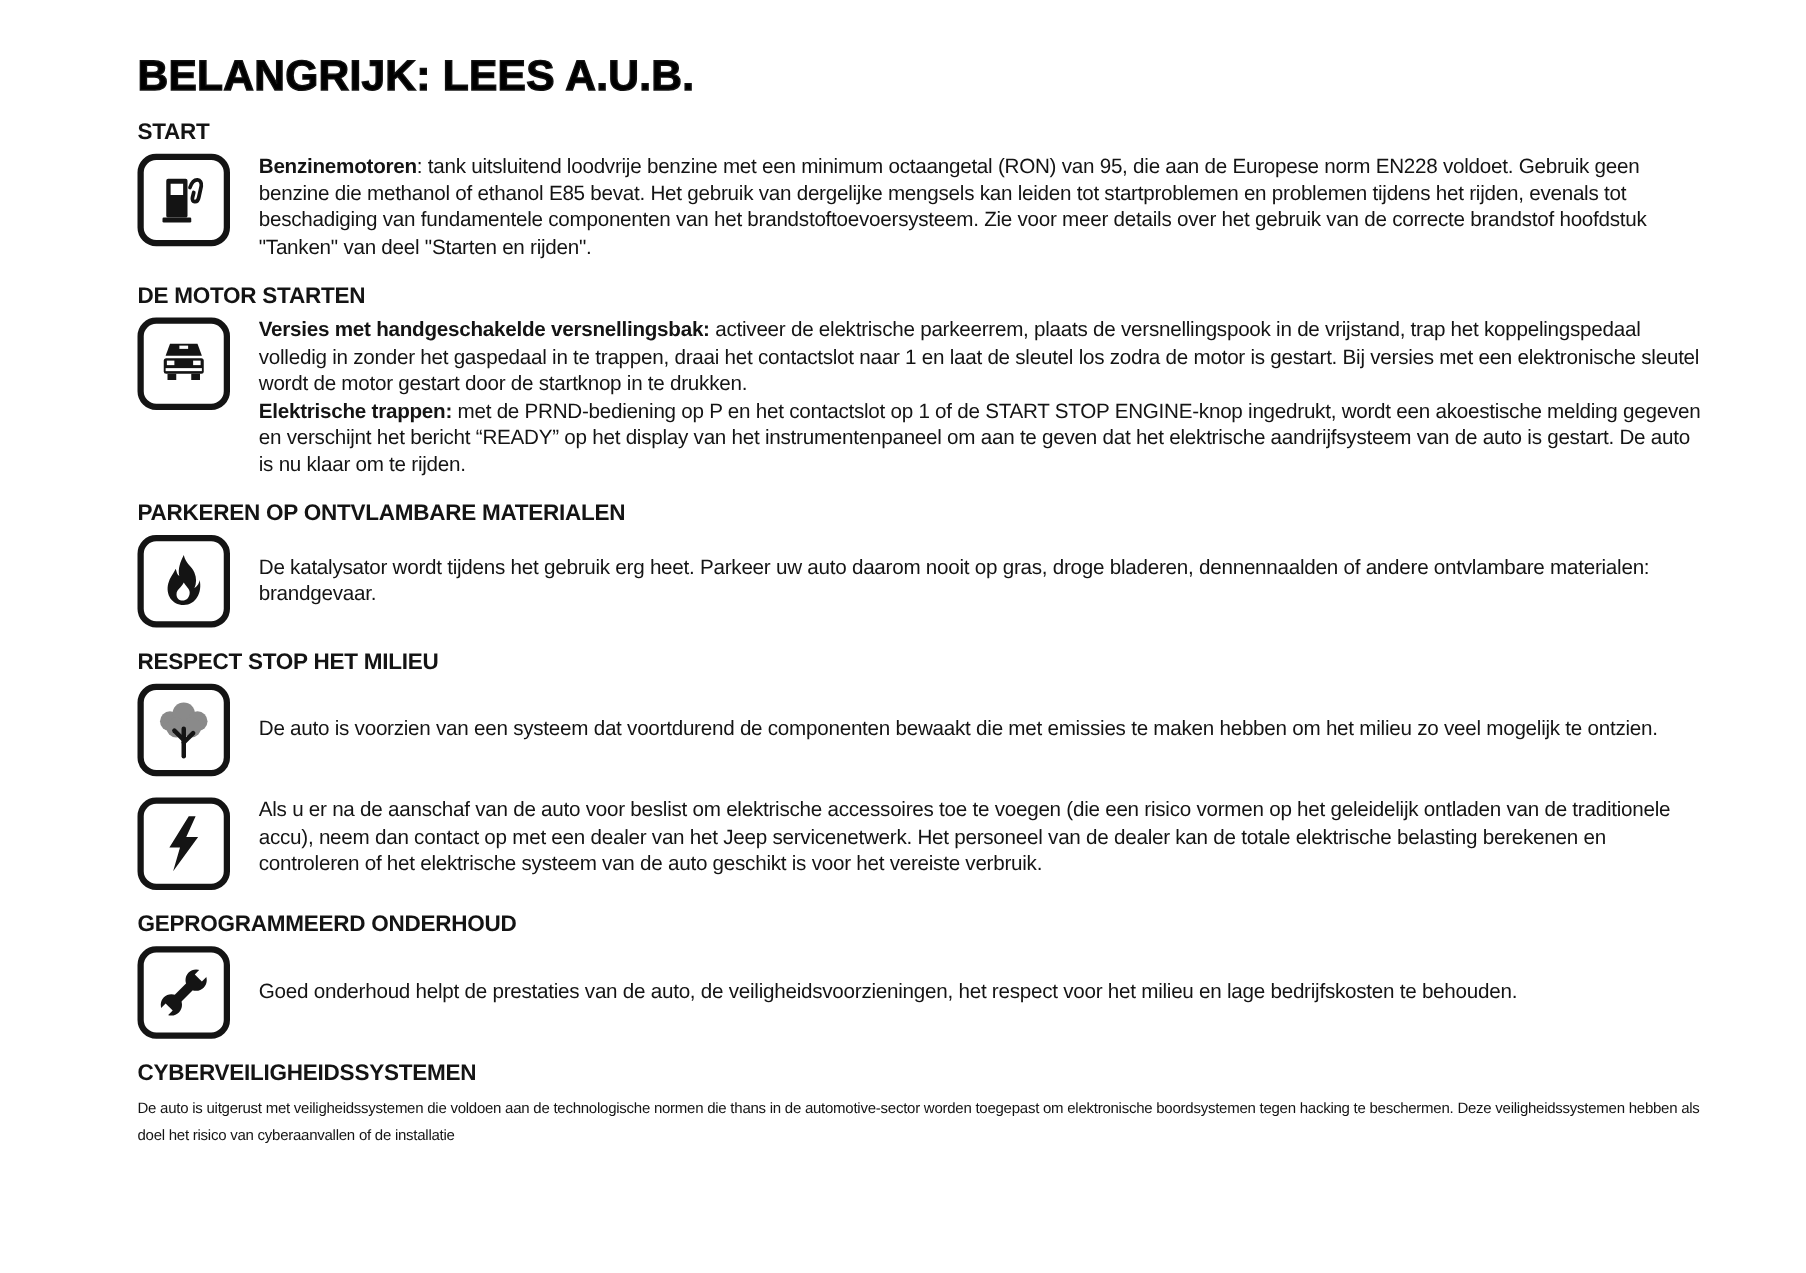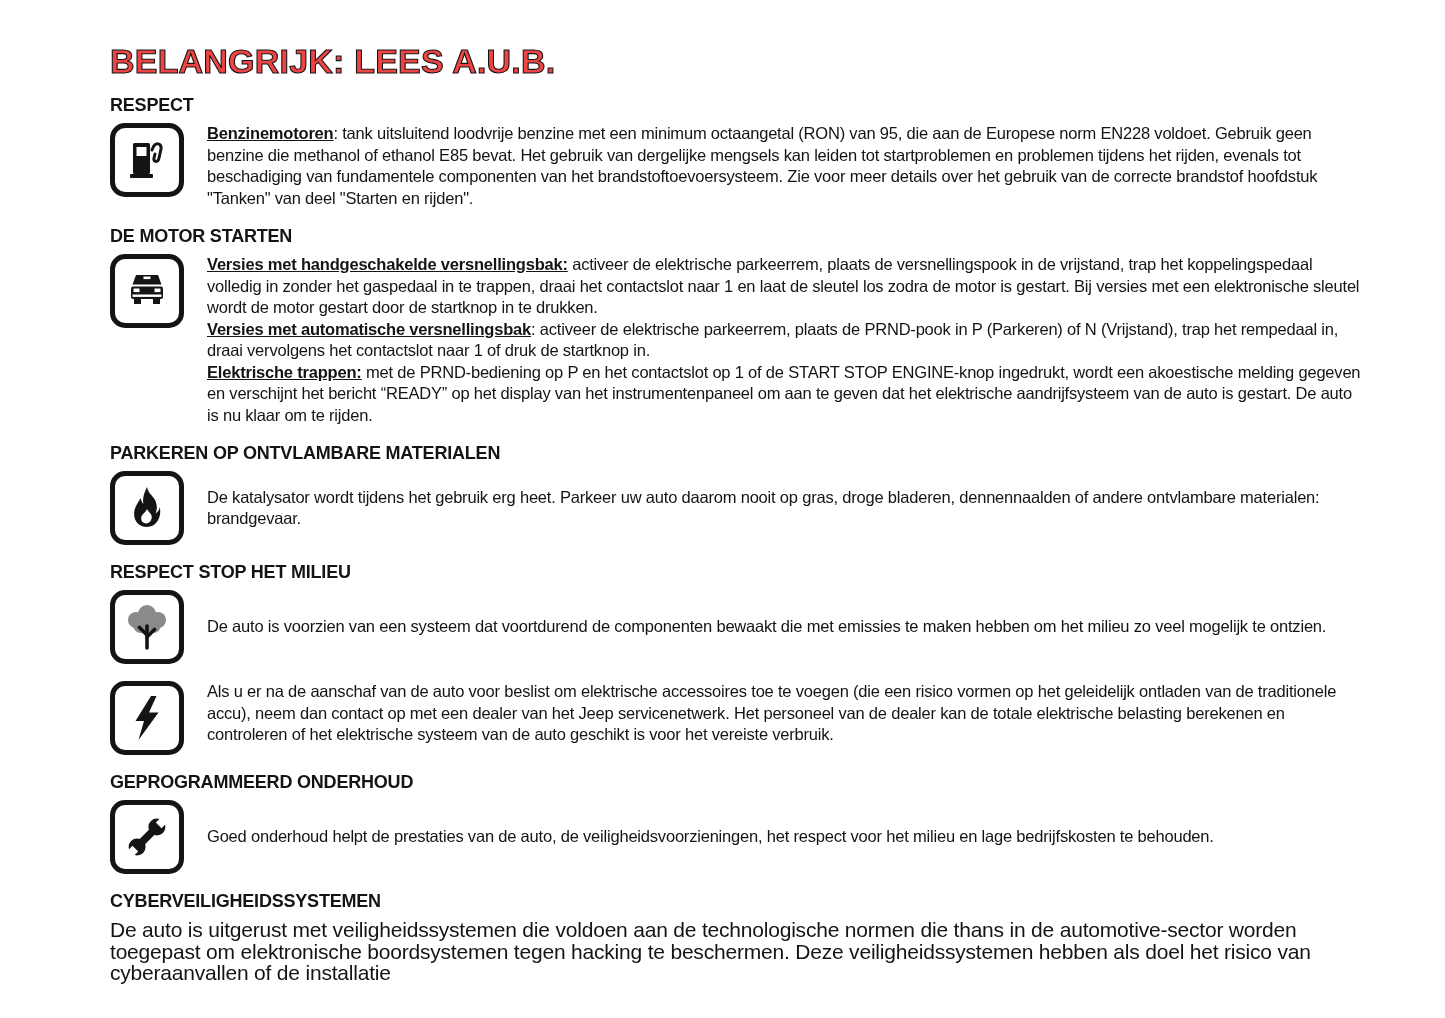--- a/index.html
+++ b/index.html
@@ -13,21 +13,21 @@
     box-sizing:border-box;
     width:1445px;height:1018px;
     padding:42px 80px 0 110px;
   }
   h1{
     margin:0 0 14px 0;
     font-size:34px;
     font-weight:800;
     letter-spacing:0.2px;
     -webkit-text-stroke:1.1px #141414;
-    color:#ef4444;
+    color:#000000;
   }
   h2{
     margin:0 0 7px 0;
     font-size:18px;
     font-weight:700;
     letter-spacing:-0.2px;
   }
   .section{margin-bottom:17px;}
   .row{display:flex;gap:23px;align-items:flex-start;}
   .row.center{align-items:center;}
@@ -40,35 +40,35 @@
     display:flex;align-items:center;justify-content:center;
   }
   .icon-box svg{width:48px;height:48px;display:block;}
   .text{
     font-size:16.5px;
     line-height:21.5px;
     letter-spacing:-0.2px;
     max-width:1165px;
   }
   .text p{margin:0;}
-  .text b{font-weight:700;text-decoration:underline;}
+  .text b{font-weight:700;}
   .fullpara{
-    font-size:21px;line-height:21.5px;letter-spacing:-0.2px;
+    font-size:12px;line-height:21.5px;letter-spacing:-0.2px;
     max-width:1250px;margin:0;
   }
 </style>
 </head>
 <body>
 
 <div class="page">
 
   <h1>BELANGRIJK: LEES A.U.B.</h1>
 
   <div class="section">
-    <h2>RESPECT</h2>
+    <h2>START</h2>
     <div class="row">
       <span class="icon-box">
         <svg viewBox="0 0 48 48">
           <rect x="10" y="7" width="17" height="31" rx="1.5" fill="#141414"></rect>
           <rect x="13.5" y="11" width="10" height="9" fill="#ffffff"></rect>
           <rect x="7" y="38" width="23" height="4" rx="1" fill="#141414"></rect>
           <path d="M29 14 c3 -9 10 -7 9 -1 l-2 9 c-1 5 -6 4 -5 0 l1 -4" fill="none" stroke="#141414" stroke-width="3" stroke-linecap="round"></path>
         </svg>
       </span>
       <div class="text">
@@ -87,21 +87,20 @@
           <rect x="8" y="19.5" width="32" height="12.5" rx="2" fill="#141414"></rect>
           <rect x="10.5" y="21.5" width="6" height="3.6" fill="#ffffff"></rect>
           <rect x="31.5" y="21.5" width="6" height="3.6" fill="#ffffff"></rect>
           <rect x="9.5" y="27.5" width="29" height="2.4" fill="#ffffff"></rect>
           <rect x="11" y="32" width="7" height="5" fill="#141414"></rect>
           <rect x="30" y="32" width="7" height="5" fill="#141414"></rect>
         </svg>
       </span>
       <div class="text">
         <p><b>Versies met handgeschakelde versnellingsbak:</b><span> activeer de elektrische parkeerrem, plaats de versnellingspook in de vrijstand, trap het koppelingspedaal volledig in zonder het gaspedaal in te trappen, draai het contactslot naar 1 en laat de sleutel los zodra de motor is gestart. Bij versies met een elektronische sleutel wordt de motor gestart door de startknop in te drukken.</span></p>
-        <p><b>Versies met automatische versnellingsbak</b><span>: activeer de elektrische parkeerrem, plaats de PRND-pook in P (Parkeren) of N (Vrijstand), trap het rempedaal in, draai vervolgens het contactslot naar 1 of druk de startknop in.</span></p>
         <p><b>Elektrische trappen:</b><span> met de PRND-bediening op P en het contactslot op 1 of de START STOP ENGINE-knop ingedrukt, wordt een akoestische melding gegeven en verschijnt het bericht “READY” op het display van het instrumentenpaneel om aan te geven dat het elektrische aandrijfsysteem van de auto is gestart. De auto is nu klaar om te rijden.</span></p>
       </div>
     </div>
   </div>
 
   <div class="section">
     <h2>PARKEREN OP ONTVLAMBARE MATERIALEN</h2>
     <div class="row center">
       <span class="icon-box">
         <svg viewBox="0 0 48 48">

